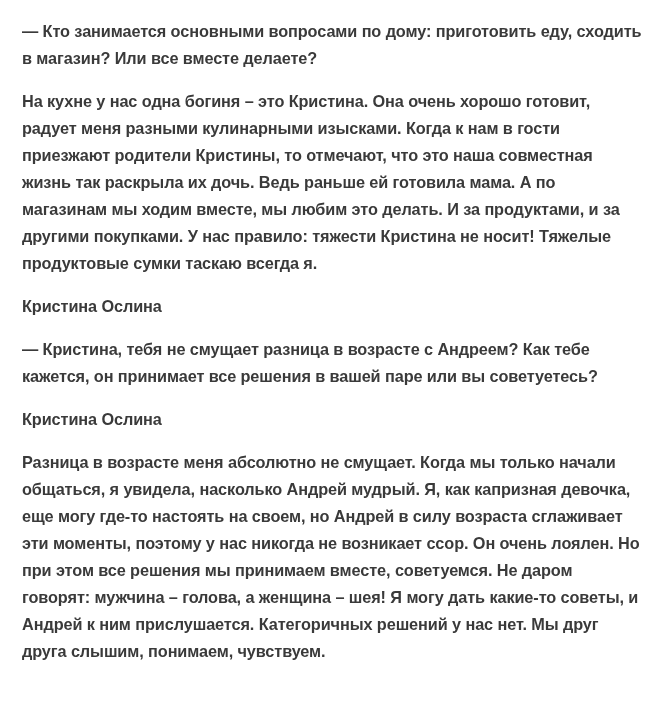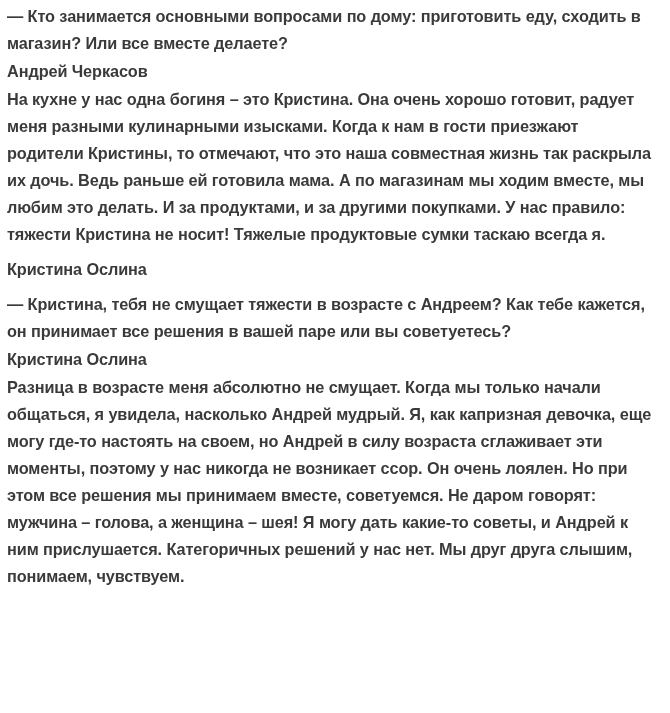--- a/index.html
+++ b/index.html
@@ -15,41 +15,40 @@
     height: 713px;
     padding: 2px 10px 0 6px;
     font-family: "Liberation Sans", "DejaVu Sans", sans-serif;
     font-weight: 600;
     font-size: 16.3px;
     line-height: 27px;
     letter-spacing: -0.1px;
     color: #3a3a3a;
     -webkit-font-smoothing: antialiased;
   }
-  .article p { margin: 1px; }
+  .article p { margin: 16px; }
   .question { margin: 0 0 8px 0; }
   .question--spaced { margin-top: 12px; }
   .answer { margin: 0 0 8px 0; }
 </style>
 </head>
 <body>
 
 <div class="article">
 
   <p class="question">— Кто занимается основными вопросами по дому: приготовить еду, сходить в магазин? Или все вместе делаете?</p>
 
   <div class="answer">
-    <p>Андрей Черкасов</p>
     <p>На кухне у нас одна богиня – это Кристина. Она очень хорошо готовит, радует меня разными кулинарными изысками. Когда к нам в гости приезжают родители Кристины, то отмечают, что это наша совместная жизнь так раскрыла их дочь. Ведь раньше ей готовила мама. А по магазинам мы ходим вместе, мы любим это делать. И за продуктами, и за другими покупками. У нас правило: тяжести Кристина не носит! Тяжелые продуктовые сумки таскаю всегда я.</p>
   </div>
 
   <div class="answer">
     <p>Кристина Ослина</p>
   </div>
 
-  <p class="question question--spaced">— Кристина, тебя не смущает тяжести в возрасте с Андреем? Как тебе кажется, он принимает все решения в вашей паре или вы советуетесь?</p>
+  <p class="question question--spaced">— Кристина, тебя не смущает разница в возрасте с Андреем? Как тебе кажется, он принимает все решения в вашей паре или вы советуетесь?</p>
 
   <div class="answer">
     <p>Кристина Ослина</p>
     <p>Разница в возрасте меня абсолютно не смущает. Когда мы только начали общаться, я увидела, насколько Андрей мудрый. Я, как капризная девочка, еще могу где-то настоять на своем, но Андрей в силу возраста сглаживает эти моменты, поэтому у нас никогда не возникает ссор. Он очень лоялен. Но при этом все решения мы принимаем вместе, советуемся. Не даром говорят: мужчина – голова, а женщина – шея! Я могу дать какие-то советы, и Андрей к ним прислушается. Категоричных решений у нас нет. Мы друг друга слышим, понимаем, чувствуем.</p>
   </div>
 
 </div>
 
 </body></html>

